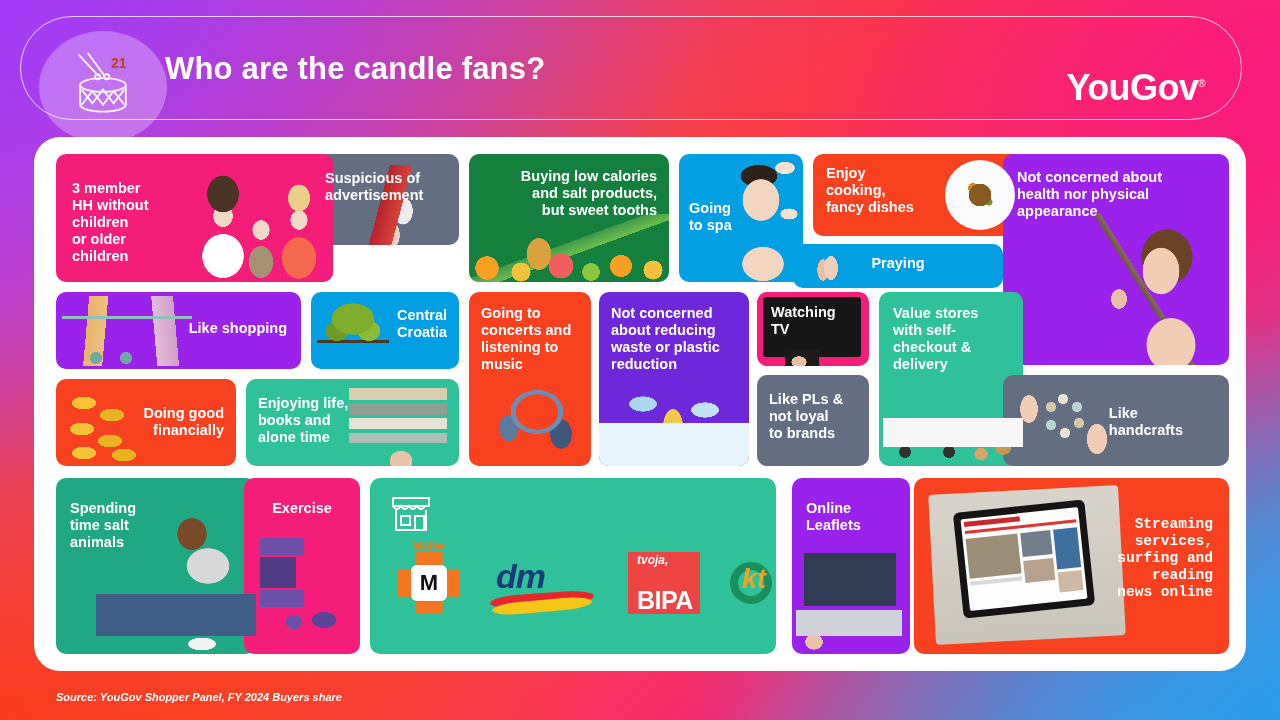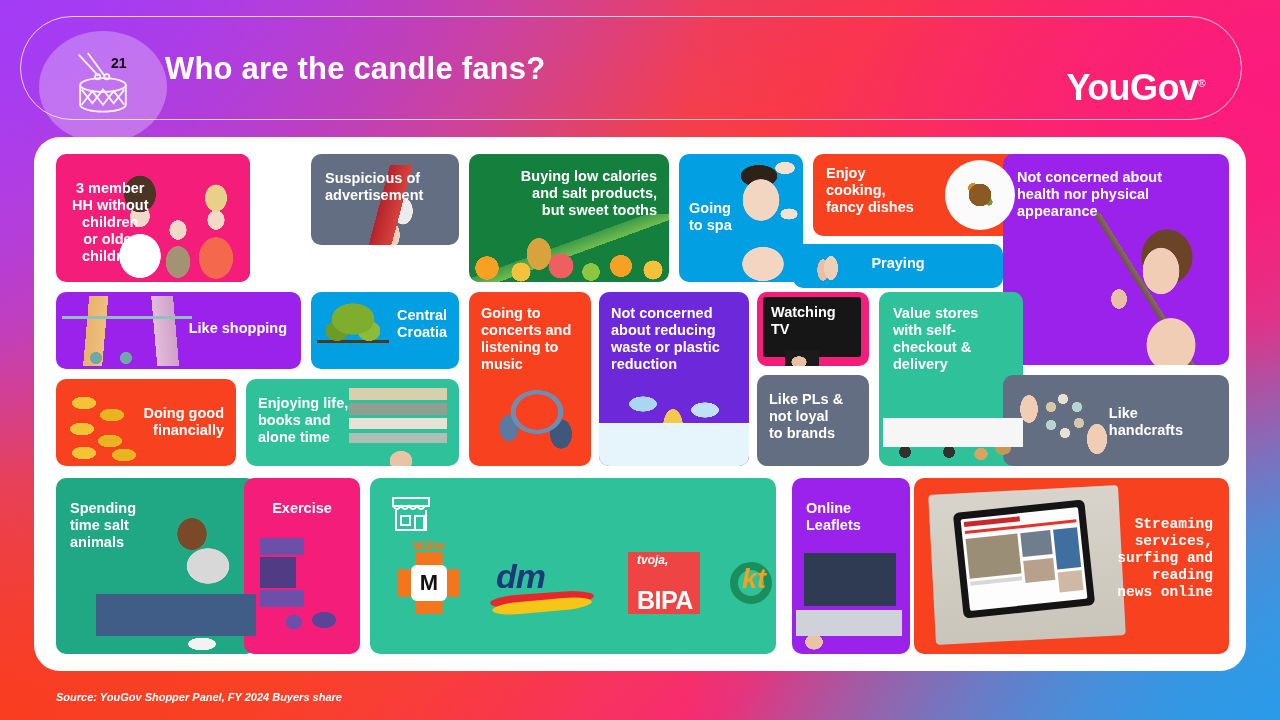--- a/index.html
+++ b/index.html
@@ -25,21 +25,21 @@
   }
   .badge {
     position: absolute; left: 18px; top: 14px; width: 128px; height: 112px;
     border-radius: 50%;
     background: rgba(255,255,255,.28);
     display: flex; align-items: center; justify-content: center;
   }
   .badge svg { width: 78px; height: 70px; opacity: .92; }
   .badge-num {
     position: absolute; left: 72px; top: 24px;
-    color: #000000; font-size: 14px; font-weight: 700; opacity: .95;
+    color: #c2410c; font-size: 14px; font-weight: 700; opacity: .95;
   }
   .title {
     position: absolute; left: 144px; top: 34px;
     color: #fff; font-size: 31px; font-weight: 700; letter-spacing: .2px;
   }
   .logo {
     position: absolute; right: 36px; top: 50px;
     color: #fff; font-size: 36px; font-weight: 700; letter-spacing: -.6px;
   }
   .logo sup { font-size: 10px; vertical-align: super; font-weight: 400; }
@@ -108,21 +108,21 @@
       </svg>
     </span>
     <span class="badge-num">21</span>
   </div>
   <div class="title">Who are the candle fans?</div>
   <div class="logo"><span>YouGov</span><sup>®</sup></div>
 </div>
 
 <div class="board">
 
-  <div class="tile" style="left:22px;top:17px;width:194px;height:128px;background:#f51d7a;text-align:center;">
+  <div class="tile" style="left:22px;top:17px;width:277px;height:128px;background:#f51d7a;">
     <div class="art" style="right:0;bottom:0;width:146px;height:128px;background:
         radial-gradient(ellipse 26px 30px at 36px 40px,#4a3424 60%,transparent 62%),
         radial-gradient(ellipse 16px 18px at 36px 62px,#f0d9c6 60%,transparent 62%),
         radial-gradient(ellipse 34px 36px at 36px 102px,#ffffff 60%,transparent 62%),
         radial-gradient(ellipse 14px 16px at 74px 76px,#f0d9c6 60%,transparent 62%),
         radial-gradient(ellipse 20px 26px at 74px 108px,#a49275 60%,transparent 62%),
         radial-gradient(ellipse 18px 22px at 112px 44px,#e8cf8a 60%,transparent 62%),
         radial-gradient(ellipse 14px 16px at 112px 66px,#f0d9c6 60%,transparent 62%),
         radial-gradient(ellipse 28px 34px at 112px 104px,#f4694e 60%,transparent 62%),
         linear-gradient(#f51d7a,#f51d7a);"></div>

